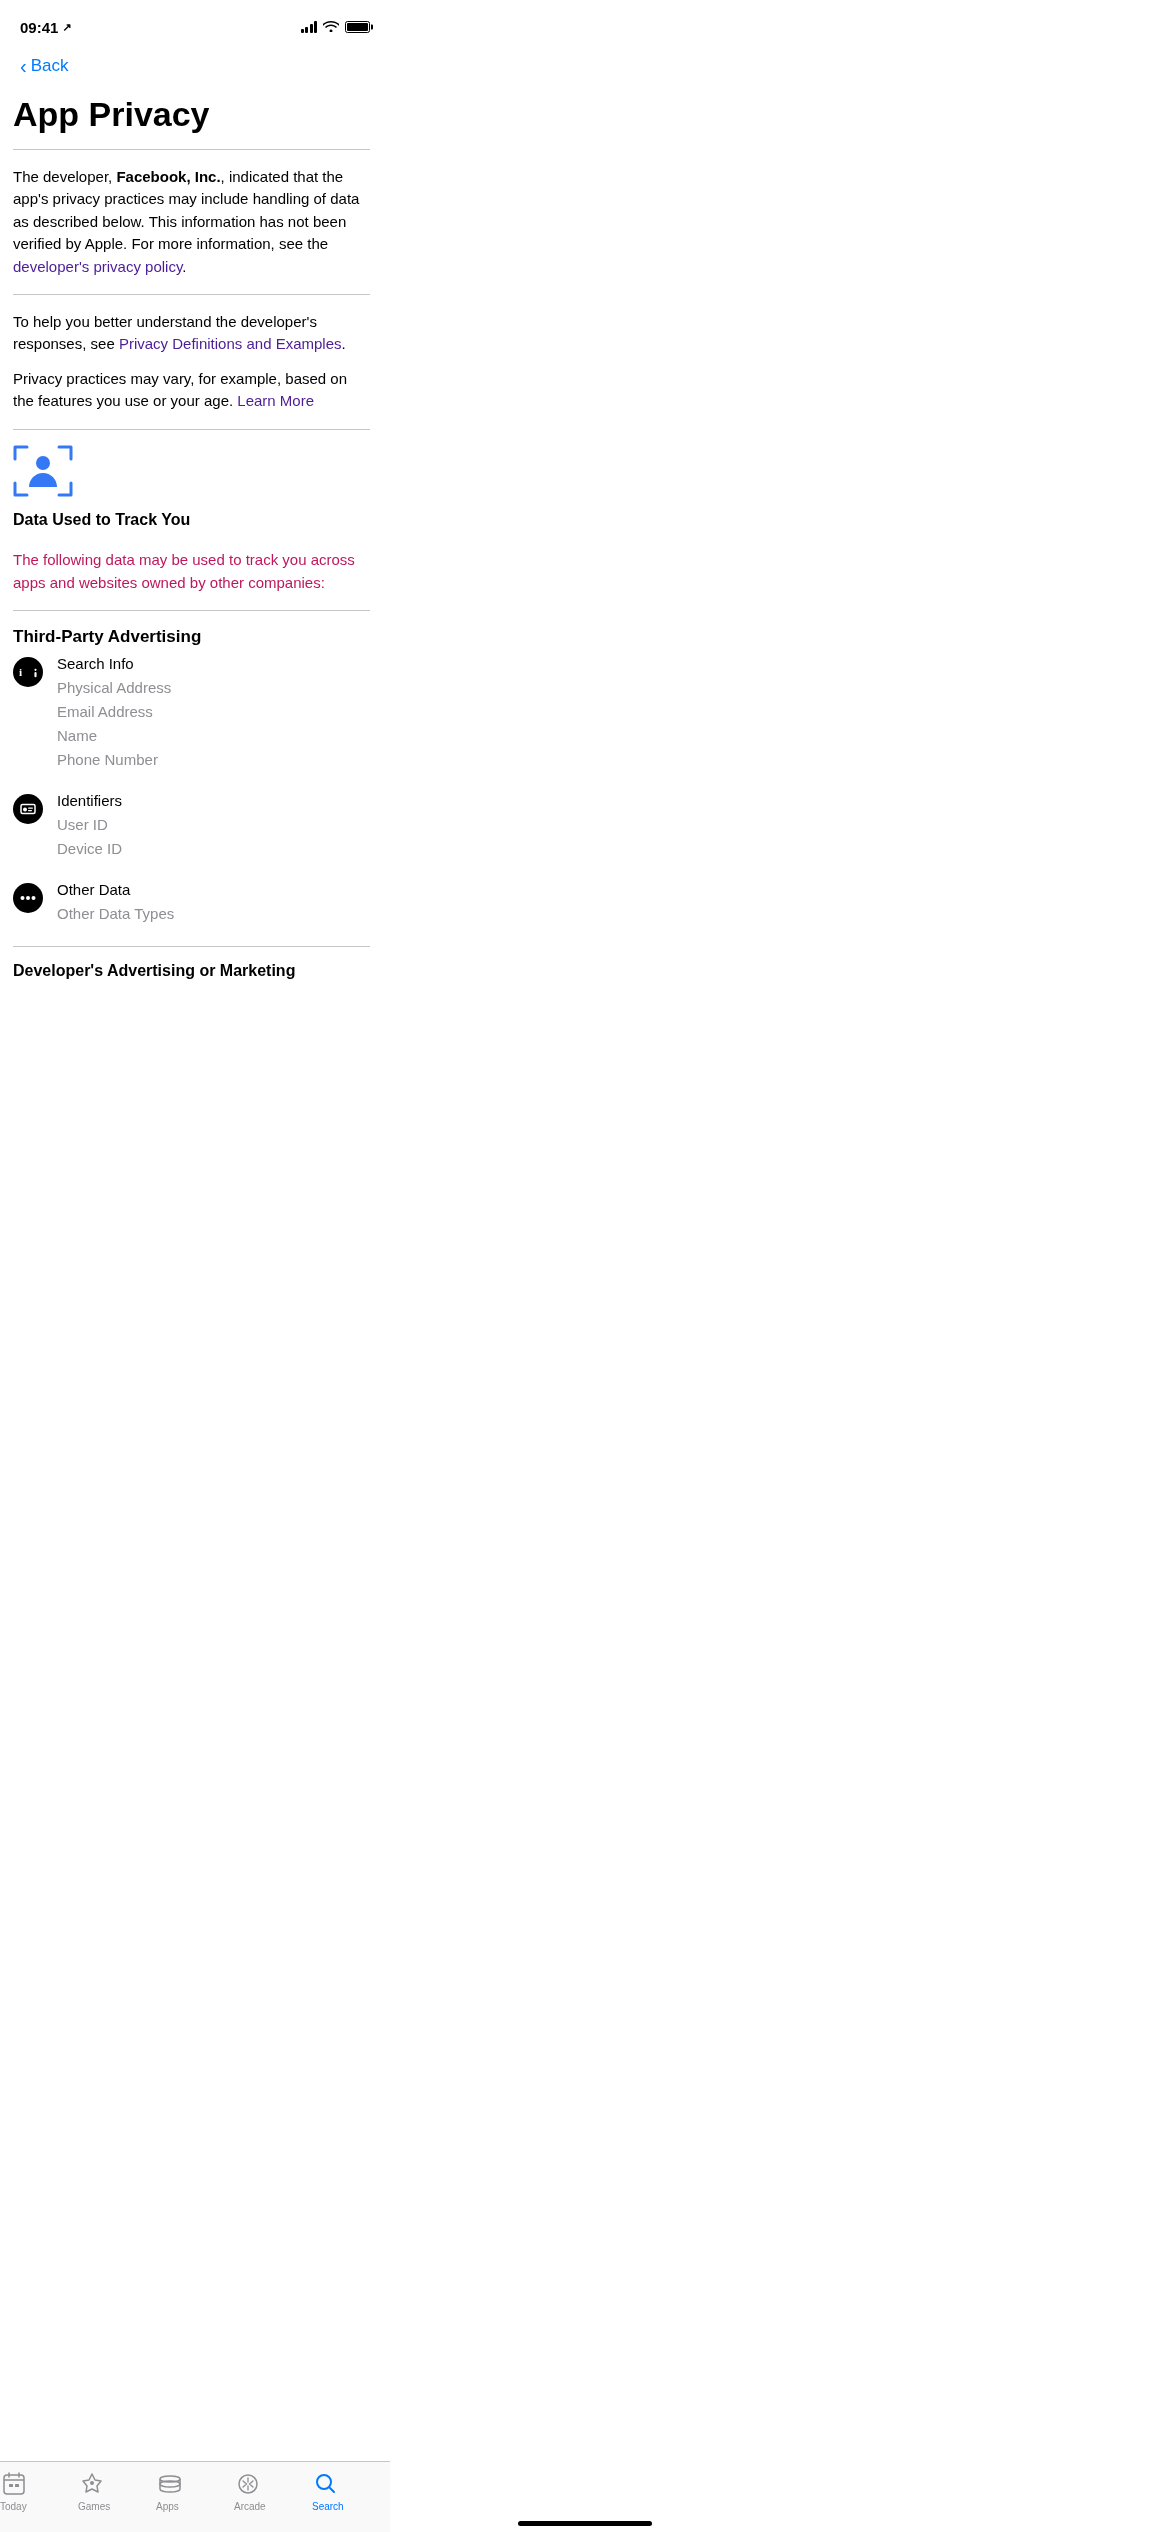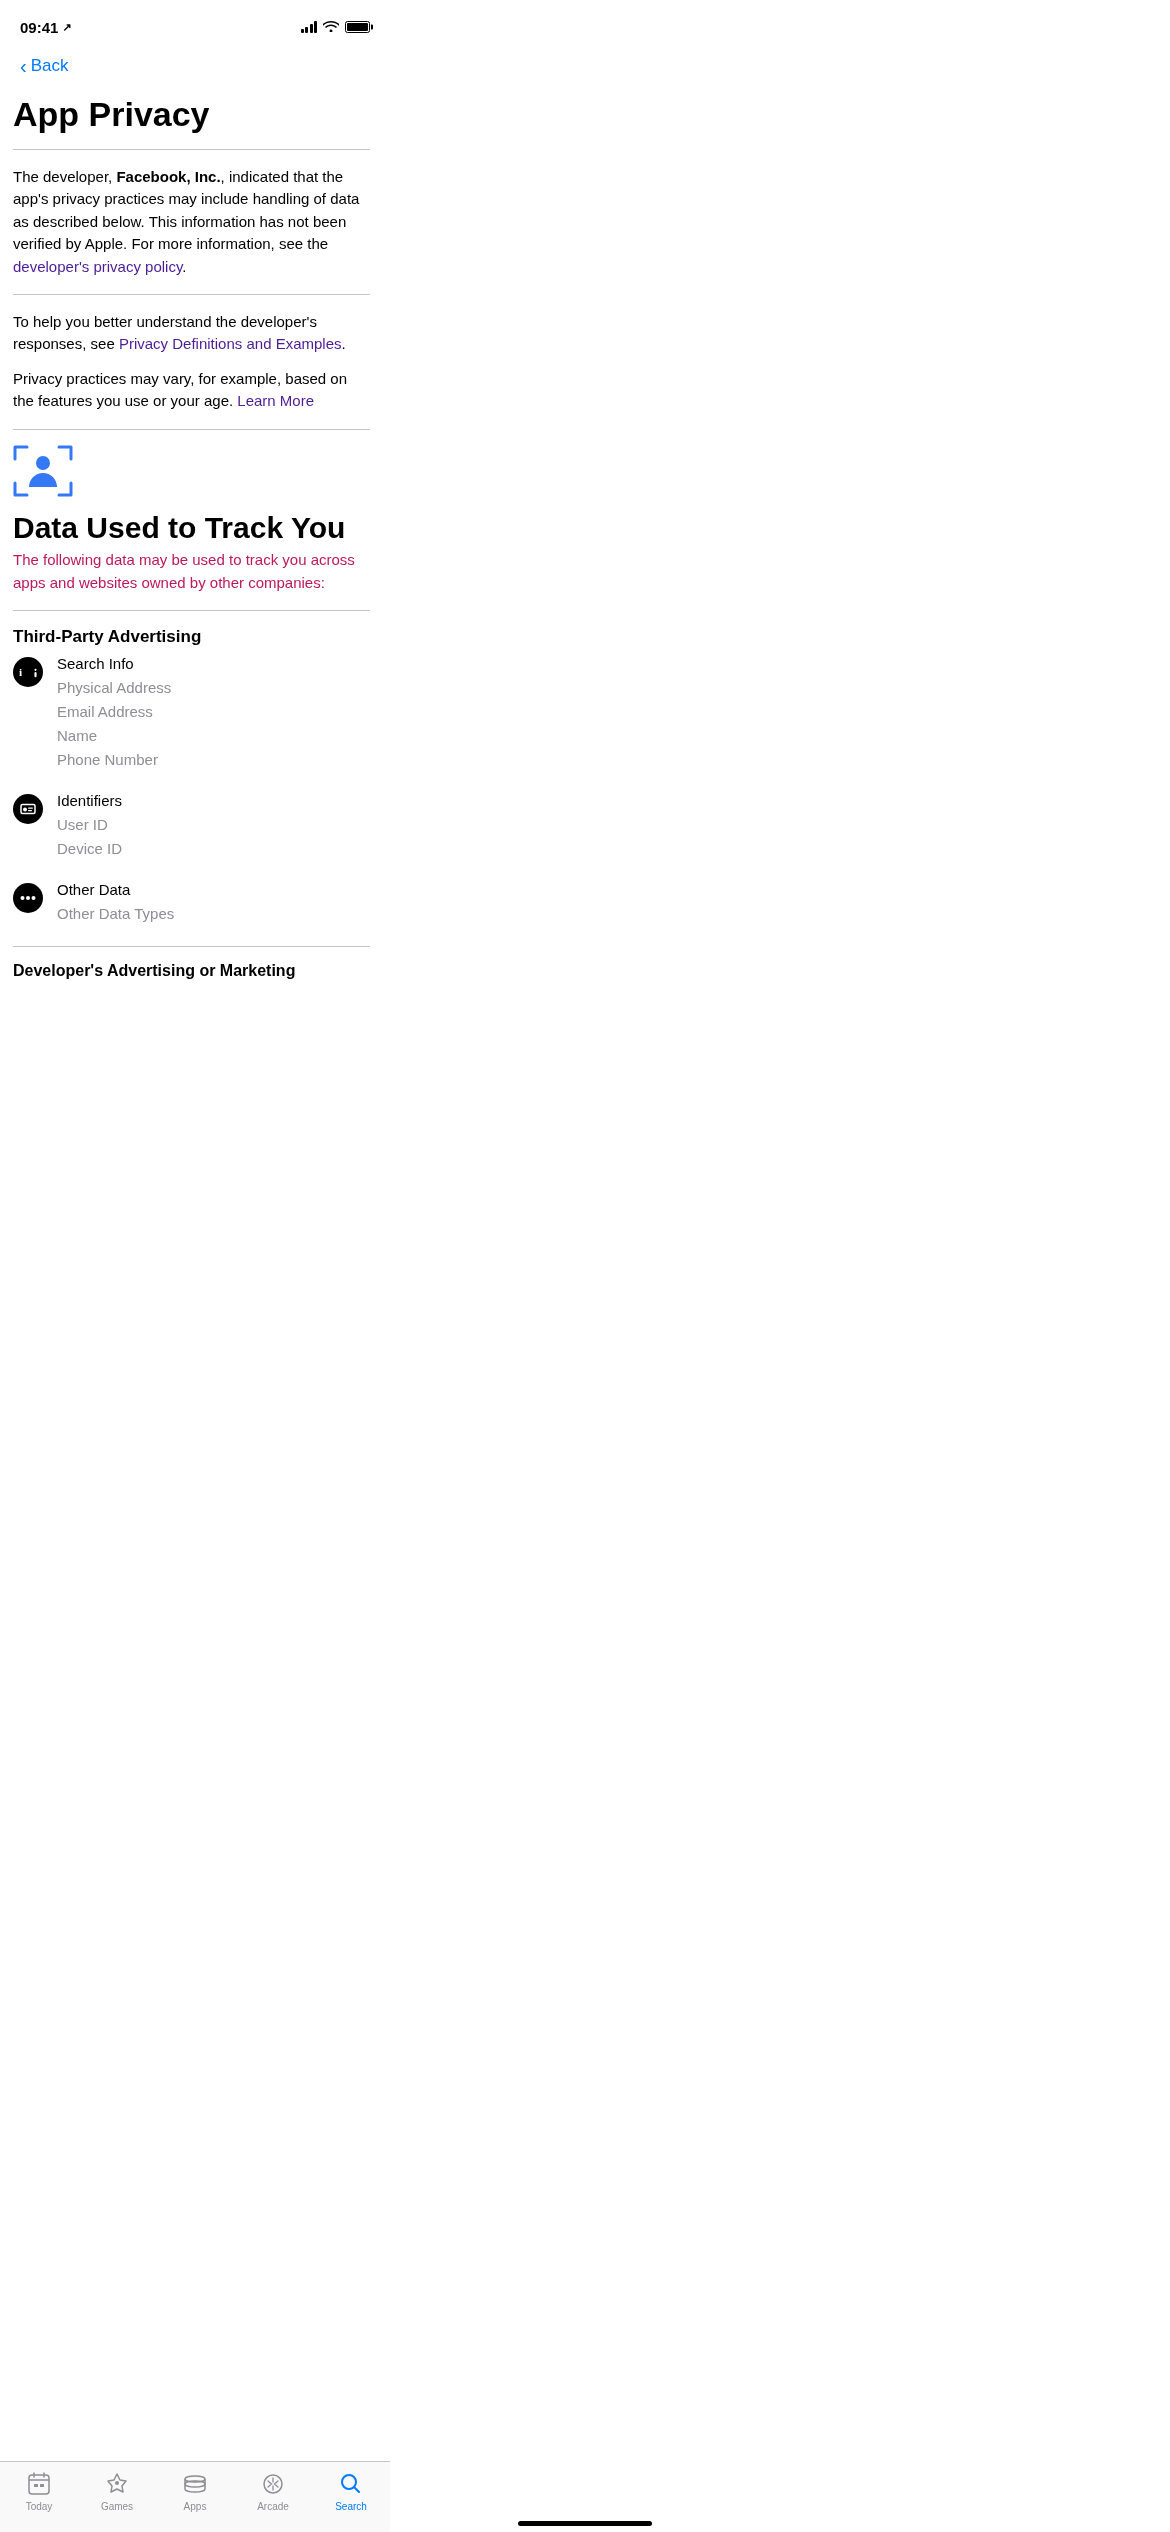--- a/index.html
+++ b/index.html
@@ -169,24 +169,24 @@
     .track-icon-container {
       margin-bottom: 10px;
     }
 
     .track-icon-svg {
       width: 60px;
       height: 52px;
     }
 
     .track-title {
-      font-size: 30px;
+      font-size: 16px;
       font-weight: 700;
       color: #000;
-      margin-bottom: 4px;
+      margin-bottom: 20px;
     }
 
     .track-description {
       font-size: 15px;
       color: #be185d;
       line-height: 1.5;
       margin-bottom: 16px;
     }
 
     
@@ -260,21 +260,21 @@
       border-top: 0.5px solid #C6C6C8;
       display: flex;
       align-items: flex-start;
       padding: 8px 0 20px 0;
     }
 
     .tab-item {
       flex: 1;
       display: flex;
       flex-direction: column;
-      align-items: center;
+      align-items: flex-start;
       gap: 3px;
       cursor: pointer;
     }
 
     .tab-icon {
       width: 28px;
       height: 28px;
       display: flex;
       align-items: center;
       justify-content: center;

